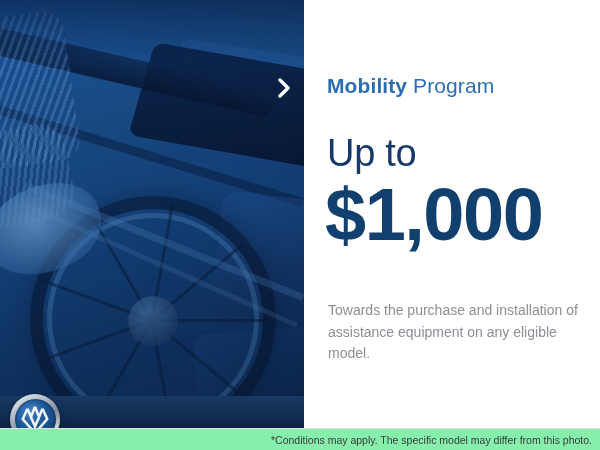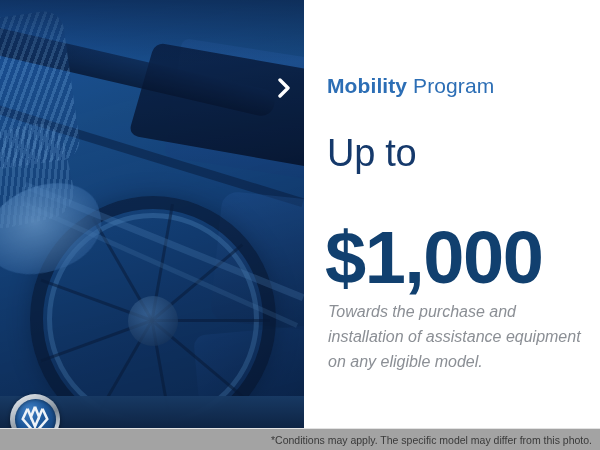--- a/index.html
+++ b/index.html
@@ -316,41 +316,39 @@
   .price {
     position: absolute;
     left: 21px;
     top: 178px;
     font-size: 74px;
     font-weight: bold;
     color: #11406f;
     letter-spacing: -1.5px;
     line-height: 1;
     white-space: nowrap;
-    margin-top: 43px;
   }
   .subtext {
     position: absolute;
     left: 24px;
     top: 300px;
     width: 258px;
-    font-size: 16px;
+    font-size: 14px;
     line-height: 1.55;
     color: #8b8f95;
-    font-style: italic;
   }
 
   
   .disclaimer-bar {
     position: absolute;
     left: 0;
     top: 428px;
     width: 600px;
     height: 22px;
-    background: #a3a3a3;
+    background: #86efac;
     border-top: 1px solid #e2e2e2;
     box-sizing: border-box;
     display: flex;
     align-items: center;
     justify-content: flex-end;
   }
   .disclaimer-text {
     font-size: 10.5px;
     color: #3a3a3a;
     padding-right: 8px;

